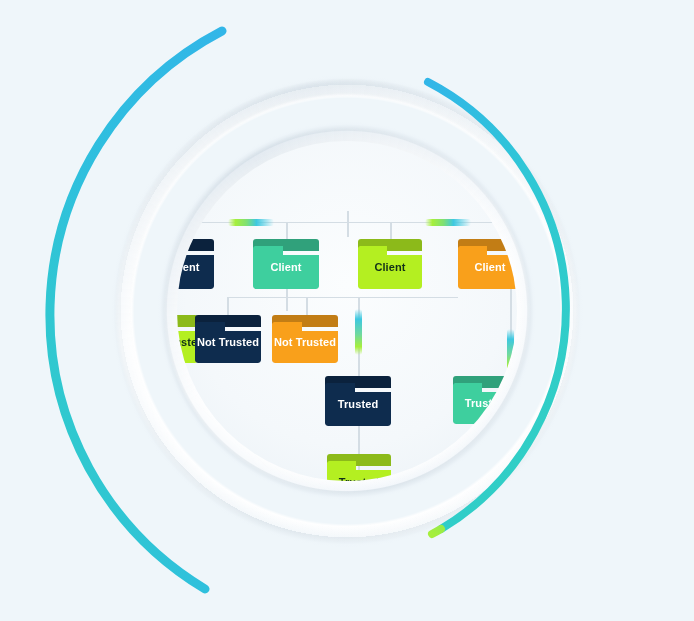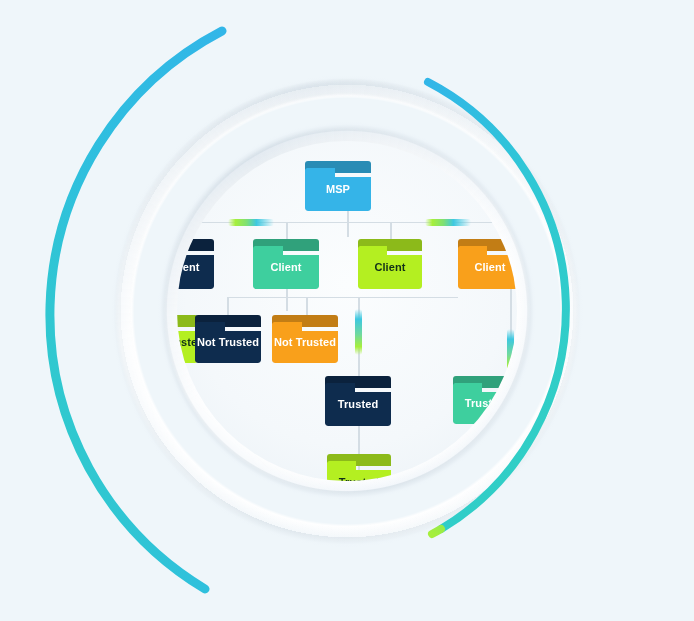--- a/index.html
+++ b/index.html
@@ -199,25 +199,20 @@
       <div class="wire v" style="left:358px;top:300px;height:76px;"></div>
       <div class="wire v" style="left:358px;top:425px;height:48px;"></div>
 
       <div class="wire v" style="left:510px;top:288px;height:92px;"></div>
 
       <div class="pulse h" style="left:228px;top:218px;"></div>
       <div class="pulse h" style="left:425px;top:218px;"></div>
       <div class="pulse v" style="left:355px;top:308px;"></div>
       <div class="pulse v" style="left:507px;top:328px;"></div>
 
-      <div class="folder" style="left:305px;top:160px;width:66px;height:50px;">
-        <div class="back" style="background:#35b4e8;"></div>
-        <div class="front" style="background:#35b4e8;"></div>
-        <div class="label" style="color:#ffffff;">MSP</div>
-      </div>
 
       <div class="folder" style="left:154px;top:238px;width:60px;height:50px;">
         <div class="back" style="background:#0e2c4e;"></div>
         <div class="front" style="background:#0e2c4e;"></div>
         <div class="label" style="color:#ffffff;">Client</div>
       </div>
 
       <div class="folder" style="left:253px;top:238px;width:66px;height:50px;">
         <div class="back" style="background:#3ecf9e;"></div>
         <div class="front" style="background:#3ecf9e;"></div>

